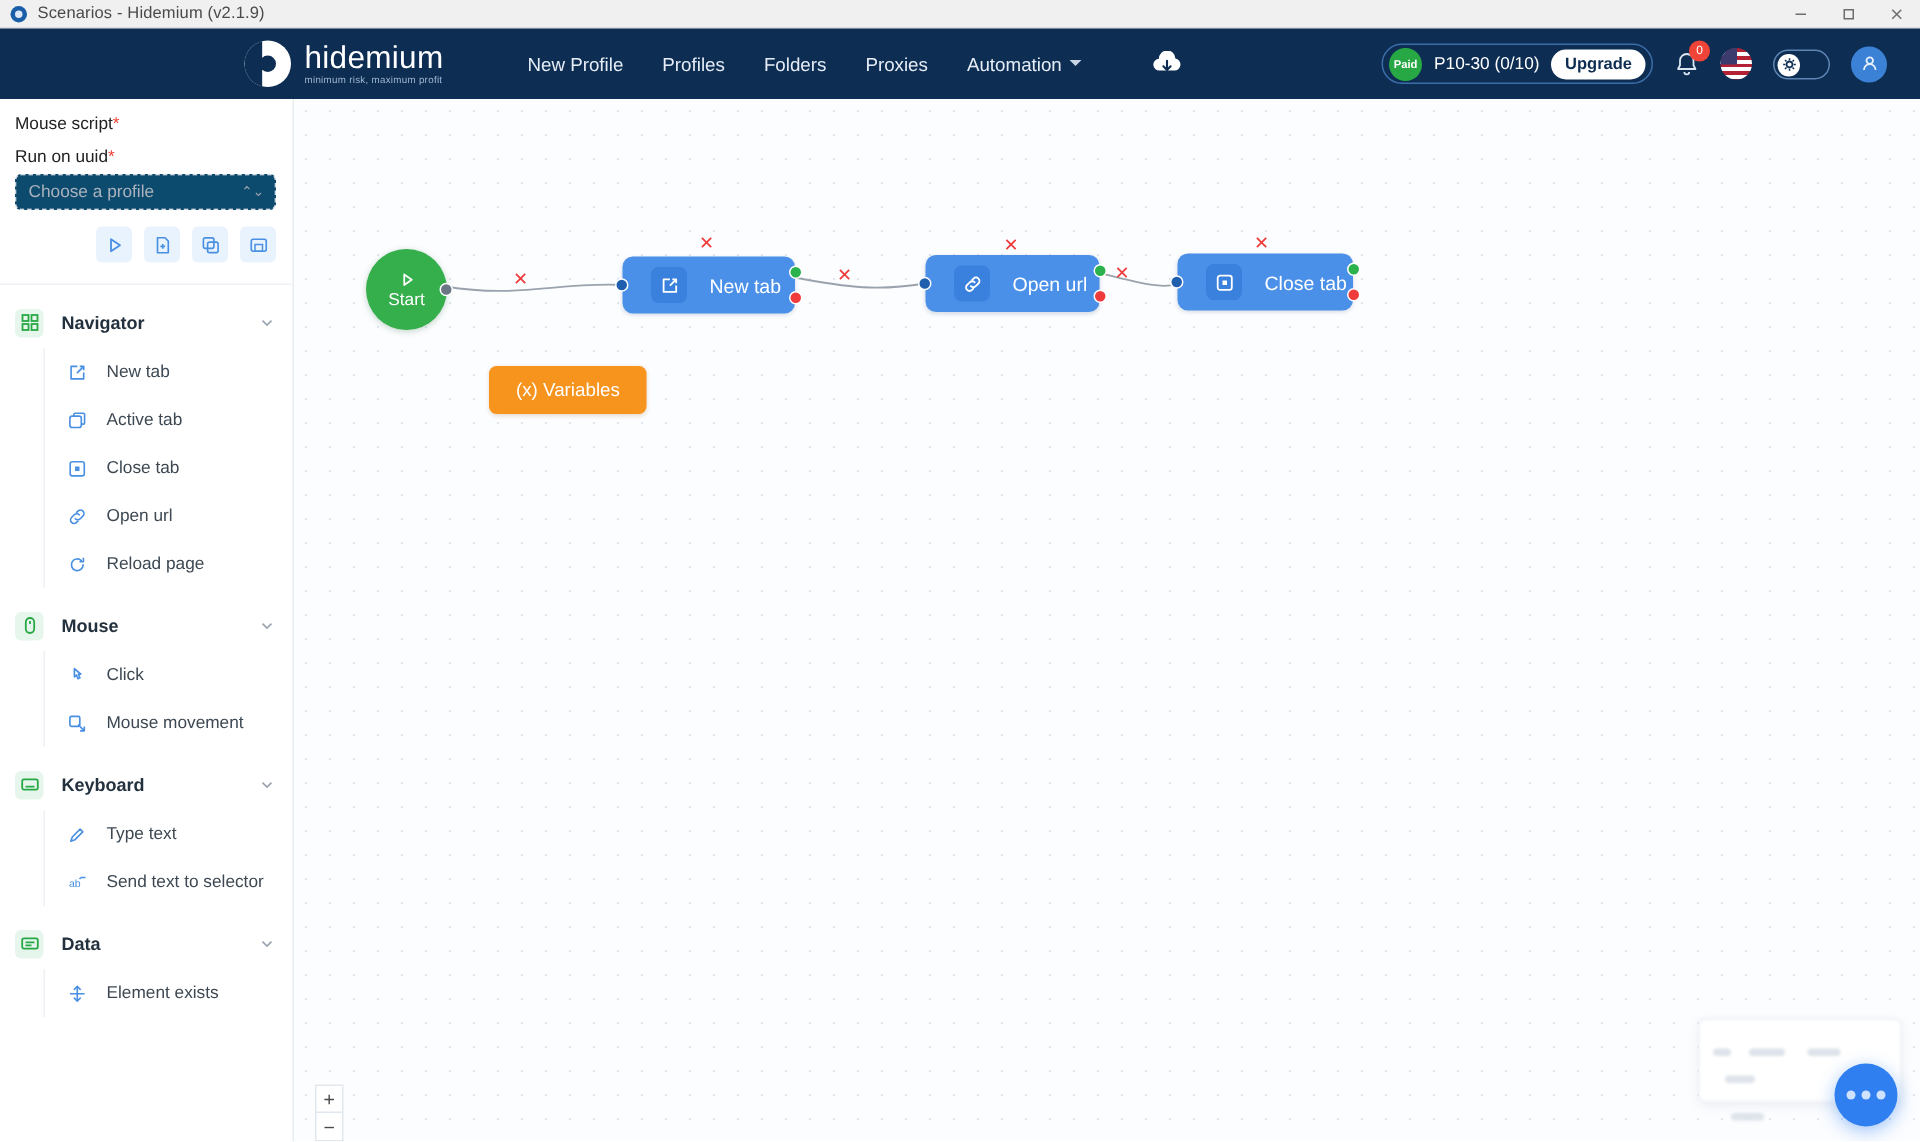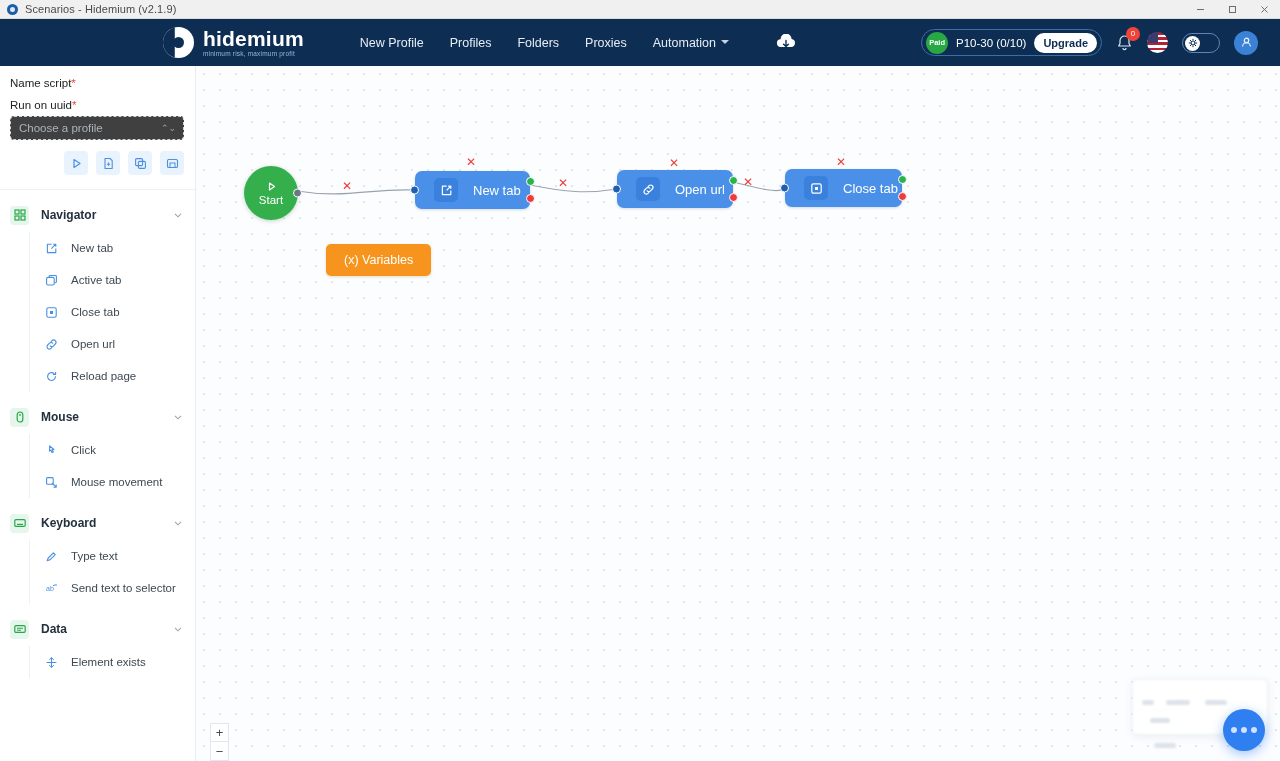--- a/index.html
+++ b/index.html
@@ -48,21 +48,21 @@
     content: ""; position: absolute; left: 0; top: 0; width: 31px; height: 31px;
     border-radius: 50%; background: #0d2d53;
     clip-path: polygon(0 0, 38% 0, 38% 100%, 0 100%);
   }
   .logo-mark::after {
     content: ""; position: absolute; left: 10px; top: 10px;
     width: 11px; height: 11px; border-radius: 50%; background: #0d2d53;
   }
   .logo-text { line-height: 1; }
   .logo-name {
-    font-size: 21px; color: #fff; font-weight: 700; letter-spacing: .2px;
+    font-size: 21px; color: #fff; font-weight: 400; letter-spacing: .2px;
     display: block;
   }
   .logo-tag {
     font-size: 6.5px; color: #9fb6d0; display: block; margin-top: 2px;
     letter-spacing: .2px;
   }
   .nav-links { display: flex; align-items: center; margin-left: 56px; gap: 26px; }
   .nav-link {
     font-size: 12.5px; color: #e6edf6; cursor: pointer; white-space: nowrap;
     display: flex; align-items: center; gap: 5px;
@@ -124,21 +124,21 @@
   .field-label { font-size: 11.5px; color: #222; margin-bottom: 5px; }
   .req { color: #f04438; }
   .text-input {
     width: 174px; height: 24px; border: 1px solid #dbe1e8; border-radius: 4px;
     font-size: 11.5px; color: #333; padding: 0 8px; outline: none;
     font-family: inherit; background: #fff;
   }
   .select-input {
     width: 174px; height: 24px; border: 1px dashed #cfd7e0; border-radius: 4px;
     font-size: 11.5px; color: #aab3bd; padding: 0 8px;
-    display: flex; align-items: center; cursor: pointer; background: #404040;
+    display: flex; align-items: center; cursor: pointer; background: #0c4a6e;
     position: relative;
   }
   .select-caret {
     position: absolute; right: 7px; top: 50%; transform: translateY(-50%);
     color: #9aa4b0; font-size: 9px; line-height: 1;
   }
   .mt10 { margin-top: 10px; }
   .action-row { display: flex; gap: 8px; margin: 11px 0 0 54px; }
   .action-btn {
     width: 24px; height: 24px; border-radius: 4px; background: #e8f3fd;
@@ -343,21 +343,21 @@
           <path d="M2.6 10.6a3.9 3.9 0 0 1 7.8 0" fill="none" stroke="#e8f1fc" stroke-width="1.2"></path>
         </svg>
       </div>
     </div>
   </div>
 
   <div class="sidebar">
 
     <div class="form-block">
       <div class="field-label">
-        <span>Name script</span><span class="req">*</span>
+        <span>Mouse script</span><span class="req">*</span>
       </div>
 
       <div class="field-label mt10">
         <span>Run on uuid</span><span class="req">*</span>
       </div>
       <div class="select-input">
         <span>Choose a profile</span>
         <span class="select-caret">⌃⌄</span>
       </div>
 

